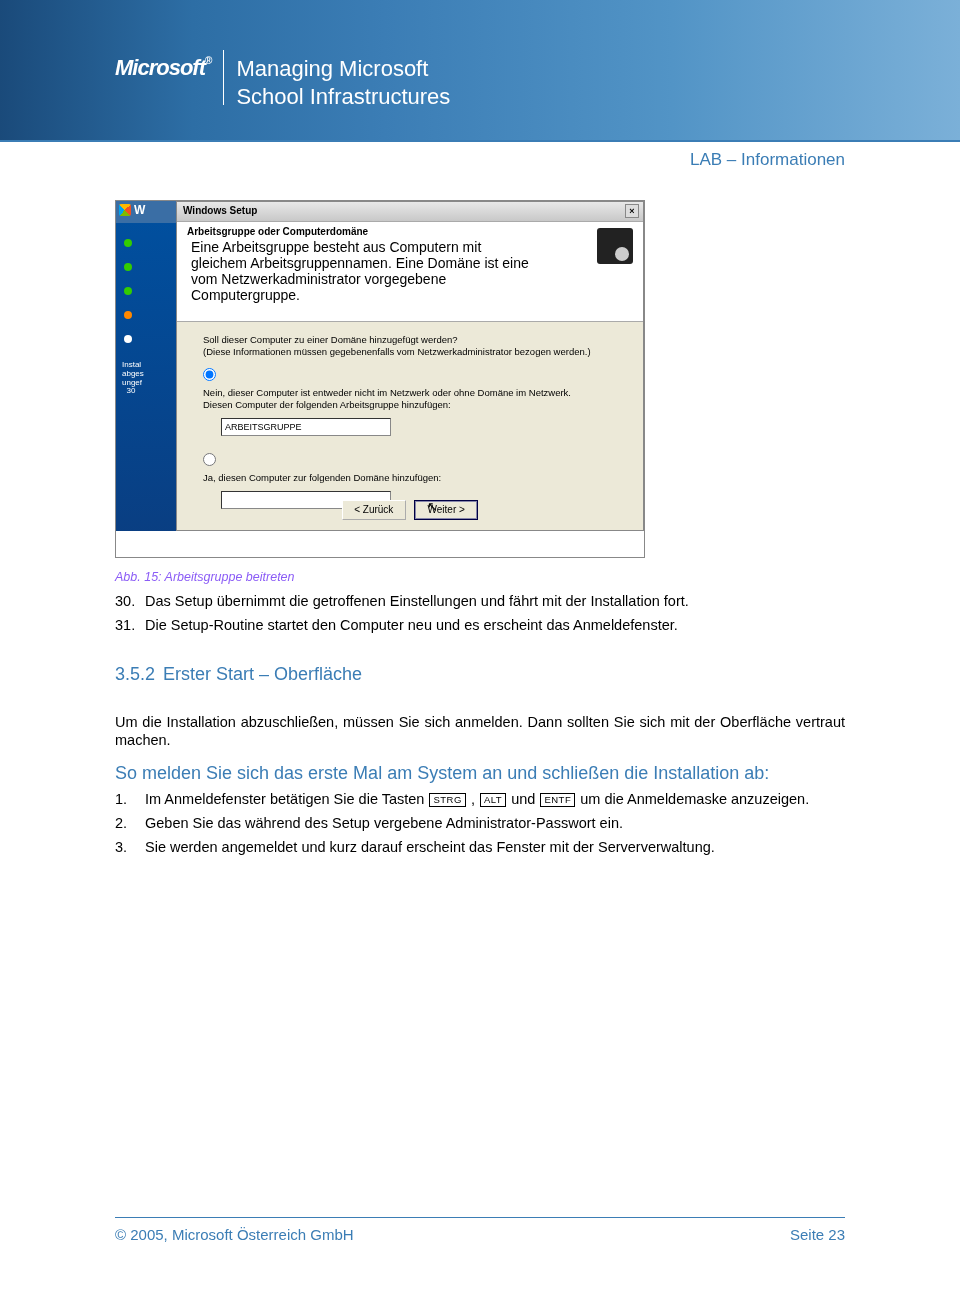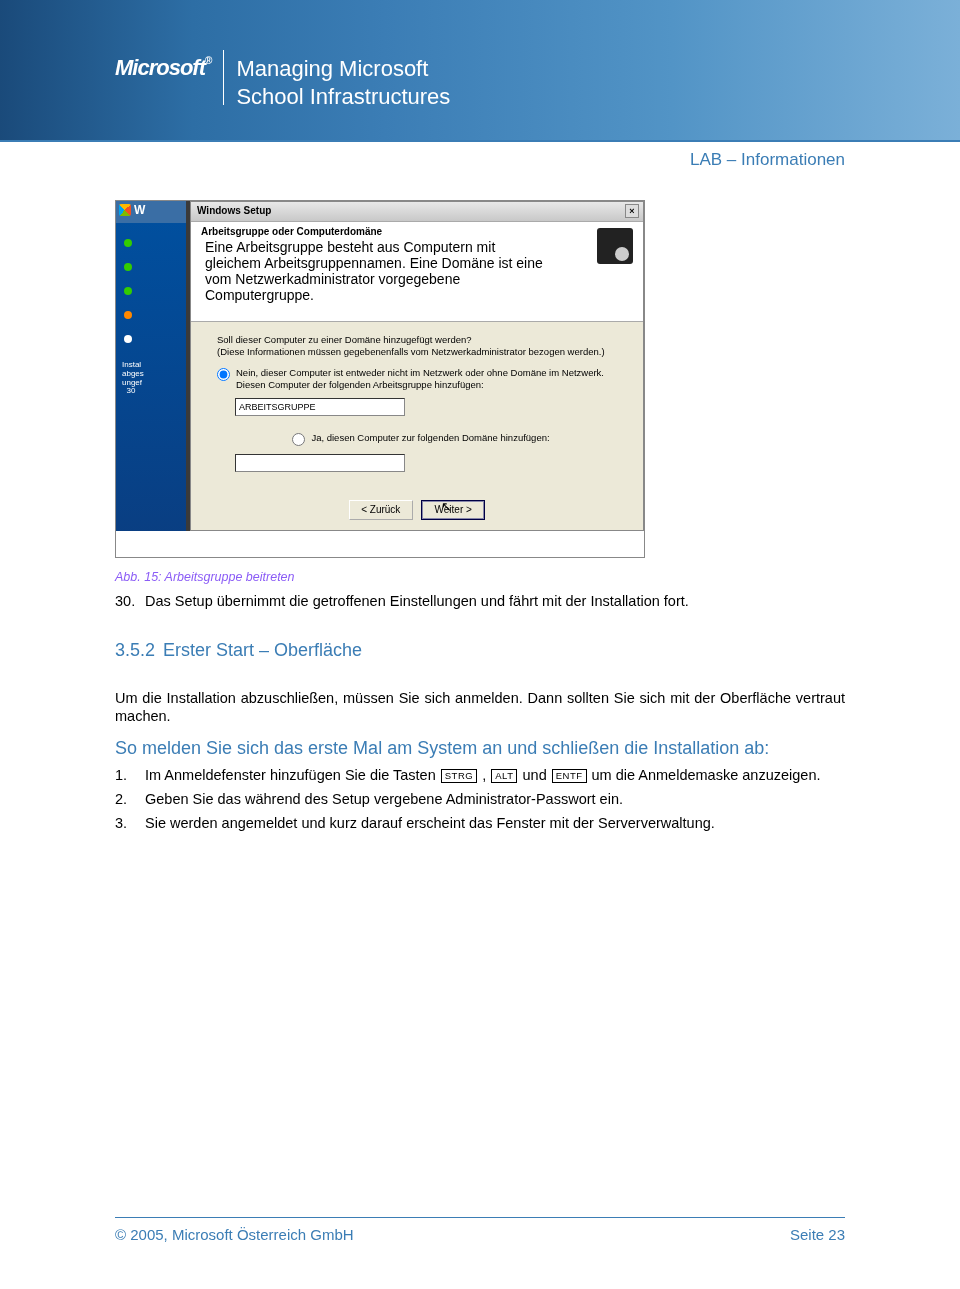--- a/index.html
+++ b/index.html
@@ -23,31 +23,31 @@
   .shot { width: 530px; height: 358px; background: #3a3a3a; position: relative; border: 1px solid #888; overflow: hidden; }
   .shot-side { position: absolute; left: 0; top: 0; width: 70px; height: 100%; background: linear-gradient(to bottom, #0050a0, #0a3d80); }
   .shot-side-bar { position: absolute; left: 0; top: 0; width: 70px; height: 22px; background: #3a6ea5; }
   .shot-side-title { position:absolute; left:18px; top:2px; color:#fff; font-size:12px; font-weight:bold; }
   .shot-flag { position:absolute; left:3px; top:3px; width:12px; height:12px; background: conic-gradient(from 45deg, #f25022 0 25%, #7fba00 0 50%, #00a4ef 0 75%, #ffb900 0 100%); border-radius:2px; }
   .dot { width:8px; height:8px; border-radius:50%; background:#fff; position:absolute; left:8px; }
   .dot.g { background:#3c0; }
   .dot.b1{ top:38px;} .dot.b2{top:62px;} .dot.b3{top:86px;} .dot.o{top:110px;background:#f80;} .dot.w1{top:134px;}
   .side-text { position:absolute; left:6px; top:160px; color:#fff; font-size:8px; line-height:1.1; }
 
-  .dlg { position: absolute; left: 74px; top: 0; right: 0; height: 330px; background: #ece9d8; border: 1px solid #888; }
+  .dlg { position: absolute; left: 60px; top: 0; right: 0; height: 330px; background: #ece9d8; border: 1px solid #888; }
   .dlg-title { height: 20px; background: linear-gradient(to bottom, #e8e8e8, #c8c8c8); font-size: 10px; font-weight: bold; padding: 3px 6px; border-bottom:1px solid #aaa; position: relative; }
   .dlg-close { position:absolute; right:4px; top:2px; width:14px; height:14px; background:#ddd; border:1px solid #888; font-size:9px; text-align:center; line-height:12px; }
   .dlg-head { padding: 4px 10px 18px 10px; background:#fff; border-bottom:1px solid #aaa; position: relative; }
   .dlg-head-t { font-size: 10px; font-weight: bold; }
   .dlg-head-s { font-size: 14px; line-height: 1.15; margin-left: 4px; margin-top: 2px; max-width: 340px; }
   .dlg-icon { position:absolute; right:10px; top:6px; width:36px; height:36px; background:#222; border-radius:3px; }
   .dlg-icon::after { content:""; position:absolute; right:4px; bottom:3px; width:14px; height:14px; border-radius:50%; background:#ccc; }
   .dlg-body { padding: 12px 18px 8px 26px; font-size: 9.5px; }
   .dlg-q  { margin-bottom: 10px; line-height:1.2; }
-  .dlg-opt { display:flex; gap:6px; align-items:flex-start; margin-bottom:4px; }
+  .dlg-opt { display:flex; gap:6px; align-items:flex-start; margin-bottom:4px;flex-direction:column; }
   .dlg-opt input { margin-top:1px; }
   .dlg-opt-label { line-height:1.2; }
   .dlg-input { margin:4px 0 10px 18px; width:170px; height:18px; border:1px inset #888; background:#fff; font-size:9px; padding:1px 3px; }
   .dlg-btns { position:absolute; bottom:10px; left:0; right:0; text-align:center; }
   .dlg-btn { display:inline-block; width:64px; height:20px; background:#ece9d8; border:1px outset #fff; font-size:10px; line-height:18px; margin:0 2px; }
   .dlg-btn.def { border:1px solid #004; box-shadow: inset 0 0 0 1px #88a; }
   .cursor { position:absolute; bottom:6px; left:250px; font-size:13px; }
   .shot-white { position:absolute; left:0; right:0; bottom:0; height:26px; background:#fff; }
 
   
@@ -136,35 +136,39 @@
     <div class="shot-white"></div>
   </div>
 
   <div class="caption">Abb. 15: Arbeitsgruppe beitreten</div>
 
   <ol class="steps">
     <li>
         <span class="num">30.</span>
         <span class="txt">Das Setup übernimmt die getroffenen Einstellungen und fährt mit der Installation fort.</span>
       </li>
+    <li>
+        <span class="num">31.</span>
+        <span class="txt">Die Setup-Routine startet den Computer neu und es erscheint das Anmeldefenster.</span>
+      </li>
   </ol>
 
   <h2 class="section-h">
     <span class="sn">3.5.2</span><span>Erster Start – Oberfläche</span>
   </h2>
 
   <p class="intro">Um die Installation abzuschließen, müssen Sie sich anmelden. Dann sollten Sie sich mit der Oberfläche vertraut machen.</p>
 
   <p class="lead">So melden Sie sich das erste Mal am System an und schließen die Installation ab:</p>
 
   <ol class="steps">
     <li>
       <span class="num">1.</span>
       <span class="txt">
-        <span>Im Anmeldefenster hinzufügen Sie die Tasten </span>
+        <span>Im Anmeldefenster betätigen Sie die Tasten </span>
         <span class="key">STRG</span><span> , </span>
         <span class="key">ALT</span><span>  und </span>
         <span class="key">ENTF</span><span>  um die Anmeldemaske anzuzeigen.</span>
       </span>
     </li>
     <li>
         <span class="num">2.</span>
         <span class="txt">Geben Sie das während des Setup vergebene Administrator-Passwort ein.</span>
       </li>
     <li>

